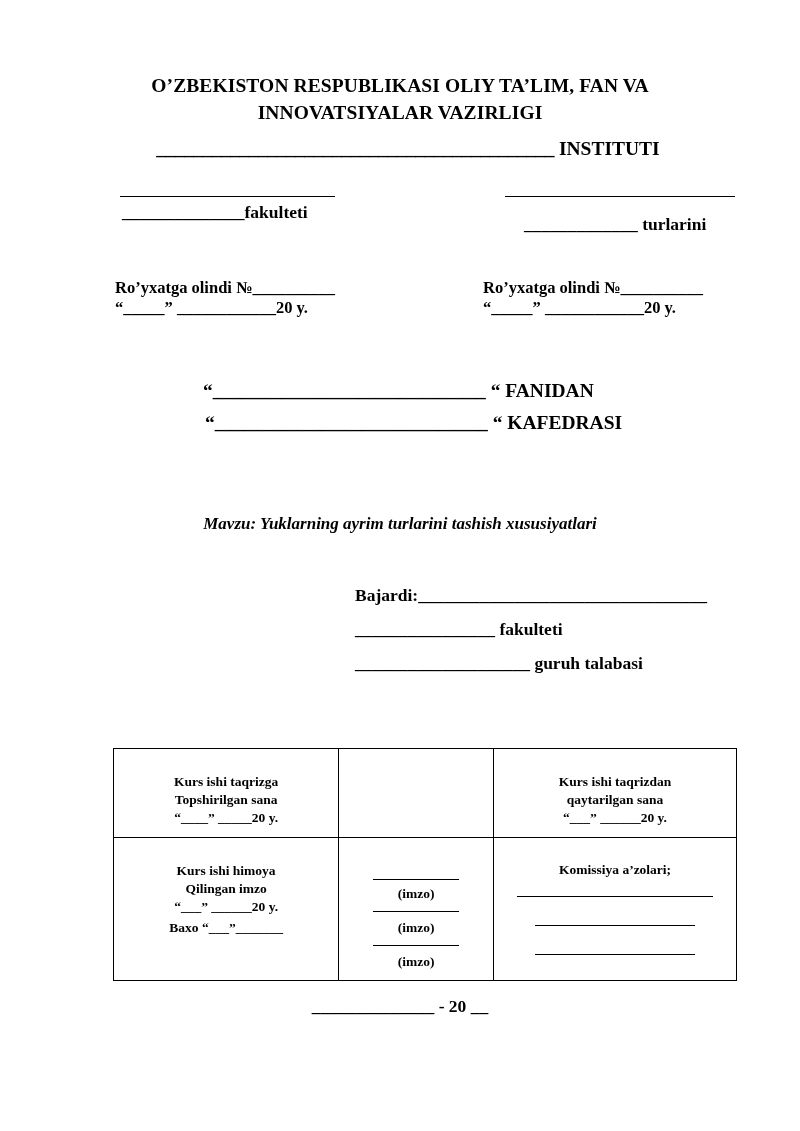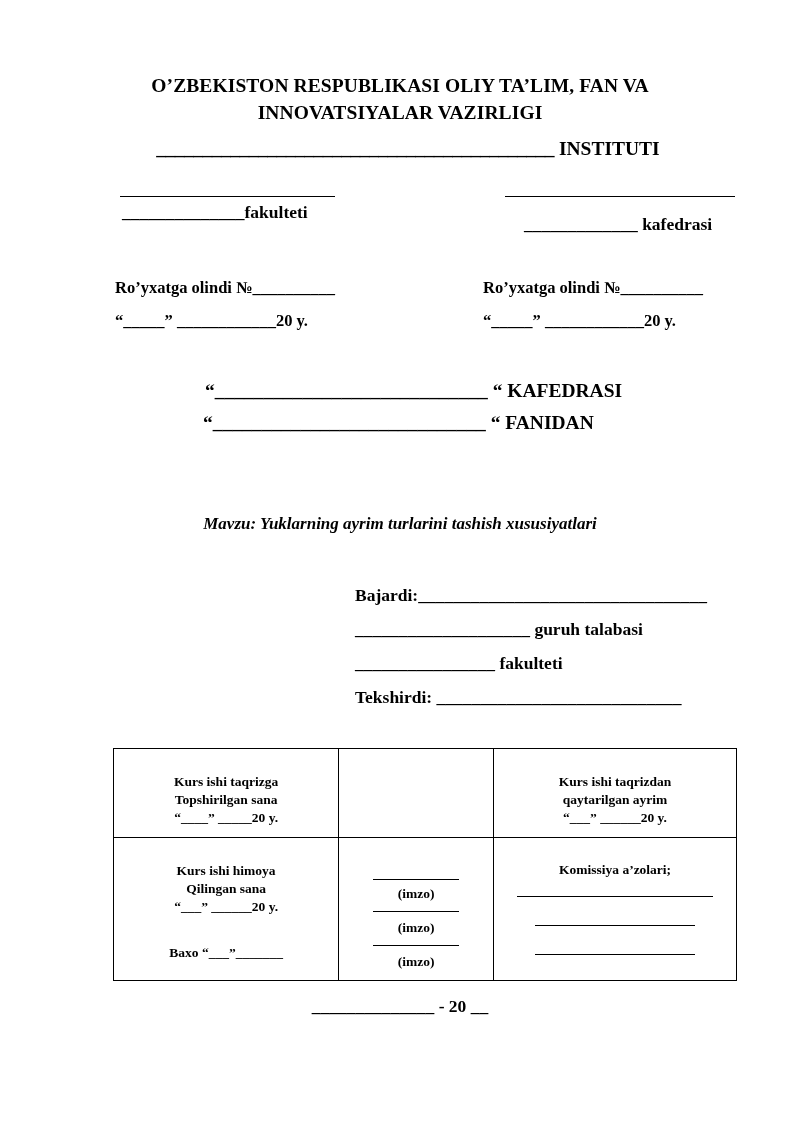--- a/index.html
+++ b/index.html
@@ -99,21 +99,21 @@
     left: 15px;
     top: 0;
     width: 320px;
   }
   .reg-block .col-right {
     position: absolute;
     left: 383px;
     top: 0;
     width: 320px;
   }
-  .reg-block .line2 { margin-top: 13px; }
+  .reg-block .line2 { }
 
   .kaf-fan {
     position: absolute;
     top: 380px;
     left: 100px;
     width: 660px;
     font-size: 19.5px;
     font-weight: bold;
   }
   .kaf-fan .row {
@@ -170,21 +170,21 @@
   table.info td {
     border: 1.5px solid #000;
     vertical-align: top;
     text-align: center;
     padding: 24px 6px 10px 6px;
   }
   table.info td.c1 { width: 236px; }
   table.info td.c2 { width: 152px; }
   table.info td.c3 { width: 236px; }
   .cell-line { line-height: 18px; }
-  .baxo { margin-top: 28px; }
+  .baxo { margin-top: 3px; }
 
   .imzo-stack {
     line-height: 17px;
     padding-top: 6px;
   }
   .imzo-stack .ul {
     display: inline-block;
     border-top: 1.2px solid #000;
     width: 86px;
     height: 0;
@@ -234,68 +234,67 @@
 
   <div class="institute-row">
     <span class="blank">___________________________________________</span>
     <span>INSTITUTI</span>
   </div>
 
   <div class="fac-kaf">
     <div class="left-line"></div>
     <div class="right-line"></div>
     <div class="left-label">______________fakulteti</div>
-    <div class="right-label">_____________ kafedrasi</div>
+    <div class="right-label">_____________ turlarini</div>
   </div>
 
   <div class="reg-block">
     <div class="col-left">
       <div>Ro’yxatga olindi №__________</div>
       <div class="line2">“_____” ____________20   y.</div>
     </div>
     <div class="col-right">
       <div>Ro’yxatga olindi №__________</div>
       <div class="line2">“_____” ____________20   y.</div>
     </div>
   </div>
 
   <div class="kaf-fan">
+    <div class="row row2">“____________________________ “ FANIDAN</div>
     <div class="row">“____________________________ “ KAFEDRASI</div>
-    <div class="row row2">“____________________________ “ FANIDAN</div>
   </div>
 
 
   <div class="subject">Mavzu: Yuklarning ayrim turlarini tashish xususiyatlari</div>
 
   <div class="signers">
     <div class="r">Bajardi:_________________________________</div>
+    <div class="r">________________ fakulteti</div>
     <div class="r">____________________ guruh talabasi</div>
-    <div class="r">________________ fakulteti</div>
-    <div class="r">Tekshirdi: ____________________________</div>
   </div>
 
   <table class="info">
     <tbody>
         <tr>
       <td class="c1">
         <div class="cell-line">Kurs ishi taqrizga</div>
         <div class="cell-line">Topshirilgan sana</div>
         <div class="cell-line">“____” _____20   y.</div>
       </td>
       <td class="c2"></td>
       <td class="c3">
         <div class="cell-line">Kurs ishi taqrizdan</div>
-        <div class="cell-line">qaytarilgan ayrim</div>
+        <div class="cell-line">qaytarilgan sana</div>
         <div class="cell-line">“___” ______20   y.</div>
       </td>
     </tr>
     <tr>
       <td class="c1">
         <div class="cell-line">Kurs ishi himoya</div>
-        <div class="cell-line">Qilingan sana</div>
+        <div class="cell-line">Qilingan imzo</div>
         <div class="cell-line">“___” ______20   y.</div>
         <div class="cell-line baxo">Baxo “___”_______</div>
       </td>
       <td class="c2">
         <div class="imzo-stack">
           <div class="ul first-ul"></div>
           <div>(imzo)</div>
           <div class="ul"></div>
           <div>(imzo)</div>
           <div class="ul"></div>

